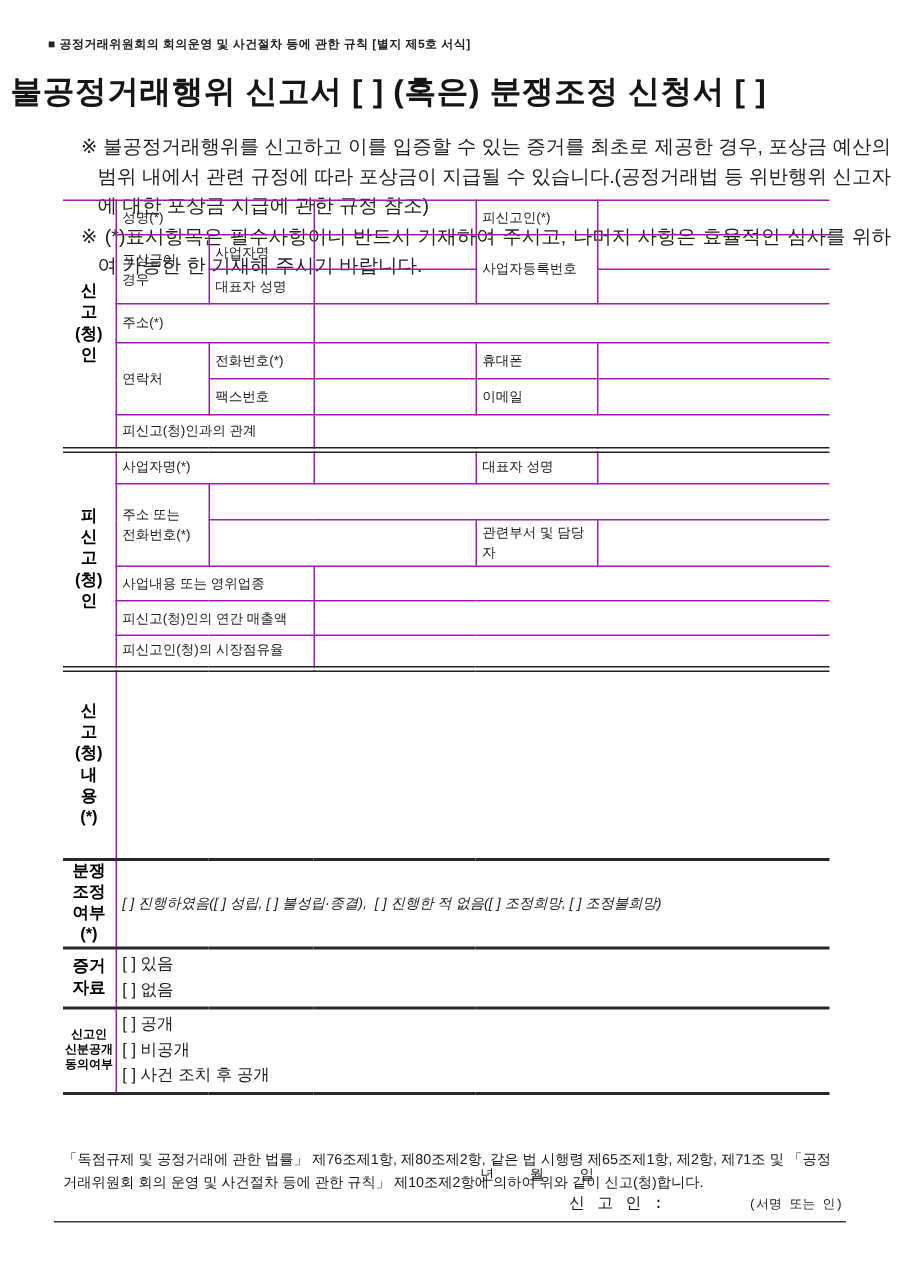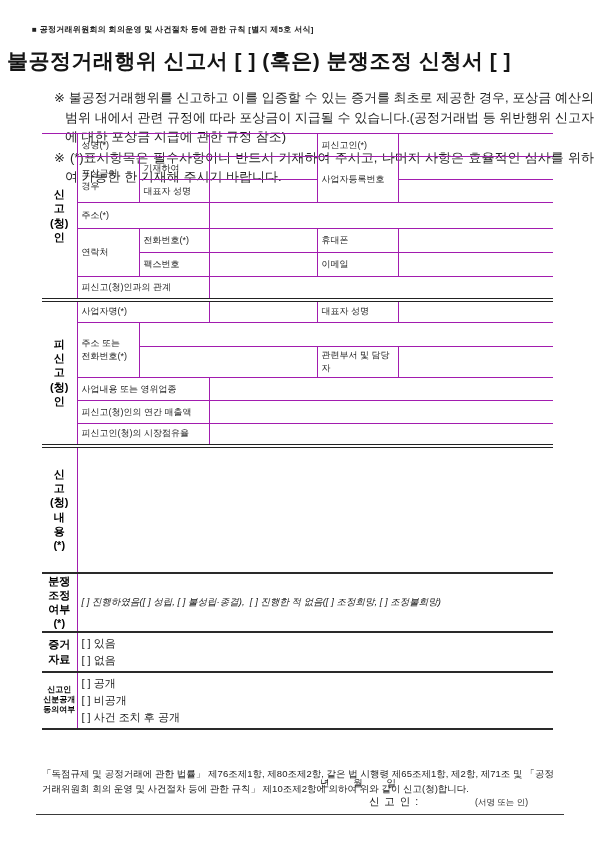--- a/index.html
+++ b/index.html
@@ -57,21 +57,21 @@
     font-size:9.5px;line-height:1.55;text-align:justify;color:#1a1a1a;
   }
   .date-line{
     position:absolute;left:0;top:777px;width:493px;
     text-align:right;padding-right:97px;box-sizing:border-box;
     font-size:9.5px;white-space:pre;color:#1a1a1a;
   }
   .sign-line{
     position:absolute;left:0;top:795px;width:602px;box-sizing:border-box;
     display:flex;justify-content:flex-end;align-items:baseline;
-    gap:56px;padding-right:74px;
+    gap:56px;padding-right:40px;font-family:Liberation Mono, monospace;
   }
   .sign-line .signer{font-size:10.5px;letter-spacing:1px;color:#111;}
   .sign-line .sealnote{font-size:8.5px;color:#222;}
   .bottom-rule{
     position:absolute;left:36px;top:814px;width:528px;
     border-top:1.2px solid #3a3a3a;height:0;
   }
   .paper-note{
     position:absolute;left:0;top:827px;width:565px;
     text-align:right;font-size:8px;color:#222;
@@ -108,21 +108,21 @@
 (청)
 인</td>
         <td class="lbl" colspan="2">성명(*)</td>
         <td></td>
         <td class="lbl">피신고인(*)</td>
         <td class="noR"></td>
       </tr>
       <tr class="h23">
         <td class="lbl" rowspan="2">포상금이
 경우</td>
-        <td class="lbl">기재하여</td>
+        <td class="lbl">사업자명</td>
         <td></td>
         <td class="lbl" rowspan="2">사업자등록번호</td>
         <td class="noR"></td>
       </tr>
       <tr class="h23">
         <td class="lbl">대표자 성명</td>
         <td></td>
         <td class="noR"></td>
       </tr>
       <tr class="h26">

